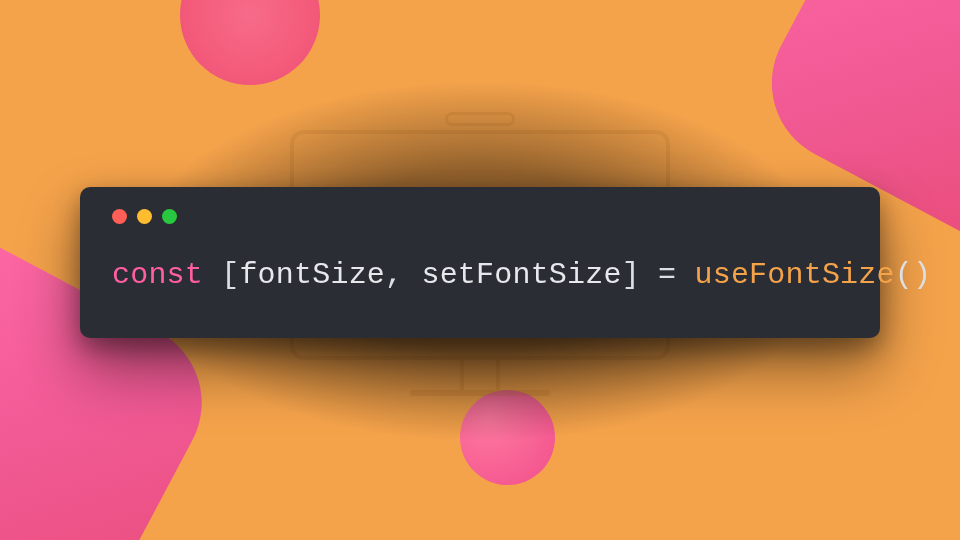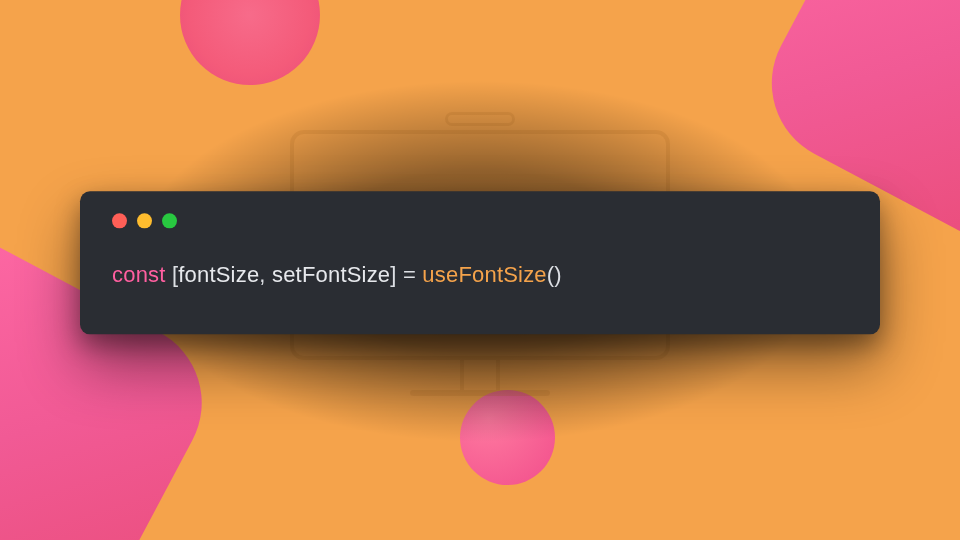--- a/index.html
+++ b/index.html
@@ -104,22 +104,22 @@
   }
   .traffic-lights .dot {
     width: 15px; height: 15px;
     border-radius: 50%;
   }
   .dot-red    { background: #ff5f57; }
   .dot-yellow { background: #febc2e; }
   .dot-green  { background: #28c840; }
 
   .code-line {
-    font-family: Liberation Sans, sans-serif;
-    font-size: 22px;
+    font-family: Liberation Mono, monospace;
+    font-size: 30px;
     white-space: nowrap;
     letter-spacing: 0.2px;
   }
   .tok-keyword { color: #ff5fa0; font-weight: 500; }
   .tok-punct   { color: #dcdfe4; }
   .tok-ident   { color: #e6e8ec; }
   .tok-func    { color: #f5a34b; }
 </style>
 </head>
 <body>

